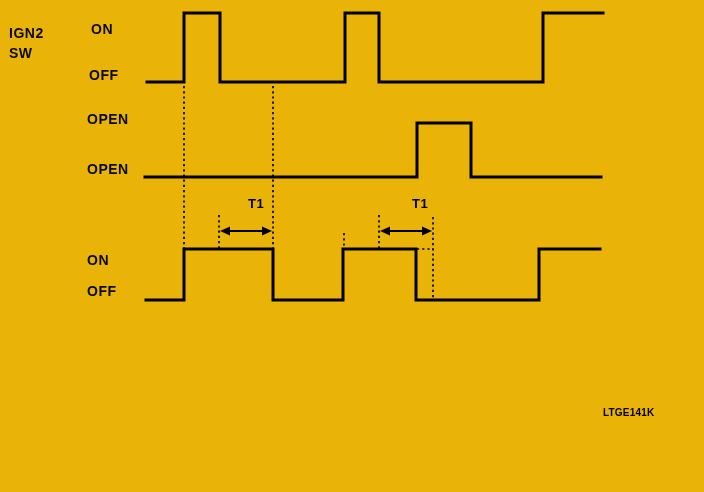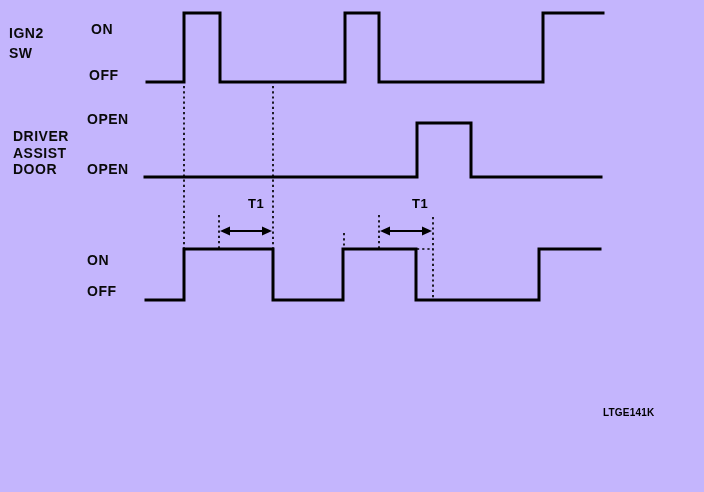--- a/index.html
+++ b/index.html
@@ -1,19 +1,19 @@
 <!DOCTYPE html>
 <html><head>
 <meta charset="utf-8">
 <style>
   html,body{margin:0;padding:0;background:#ffffff;}
   .stage{
     position:relative;
     width:704px;height:492px;
-    background:#c4b5fd;
+    background:#eab308;
     overflow:hidden;
     font-family:"Liberation Sans", sans-serif;
     color:#000;
   }
   .stage svg{position:absolute;left:0;top:0;}
   .lbl{
     position:absolute;
     font-size:14px;
     font-weight:bold;
     letter-spacing:0.5px;
@@ -72,25 +72,20 @@
         <polygon points="380,231 390,226.5 390,235.5" fill="#000000"></polygon>
         <polygon points="432,231 422,226.5 422,235.5" fill="#000000"></polygon>
       </g>
     </svg>
 
   <div class="lbl multi" style="left:9px;top:23px;line-height:20px">
     <div>IGN2</div>
     <div>SW</div>
   </div>
 
-  <div class="lbl multi" style="left:13px;top:128px;line-height:16.5px">
-    <div>DRIVER</div>
-    <div>ASSIST</div>
-    <div>DOOR</div>
-  </div>
 
 
   <div class="lbl" style="left:91px;top:22px">ON</div>
   <div class="lbl" style="left:89px;top:68px">OFF</div>
 
   <div class="lbl" style="left:87px;top:112px">OPEN</div>
   <div class="lbl" style="left:87px;top:162px">OPEN</div>
 
   <div class="lbl" style="left:87px;top:253px">ON</div>
   <div class="lbl" style="left:87px;top:284px">OFF</div>

